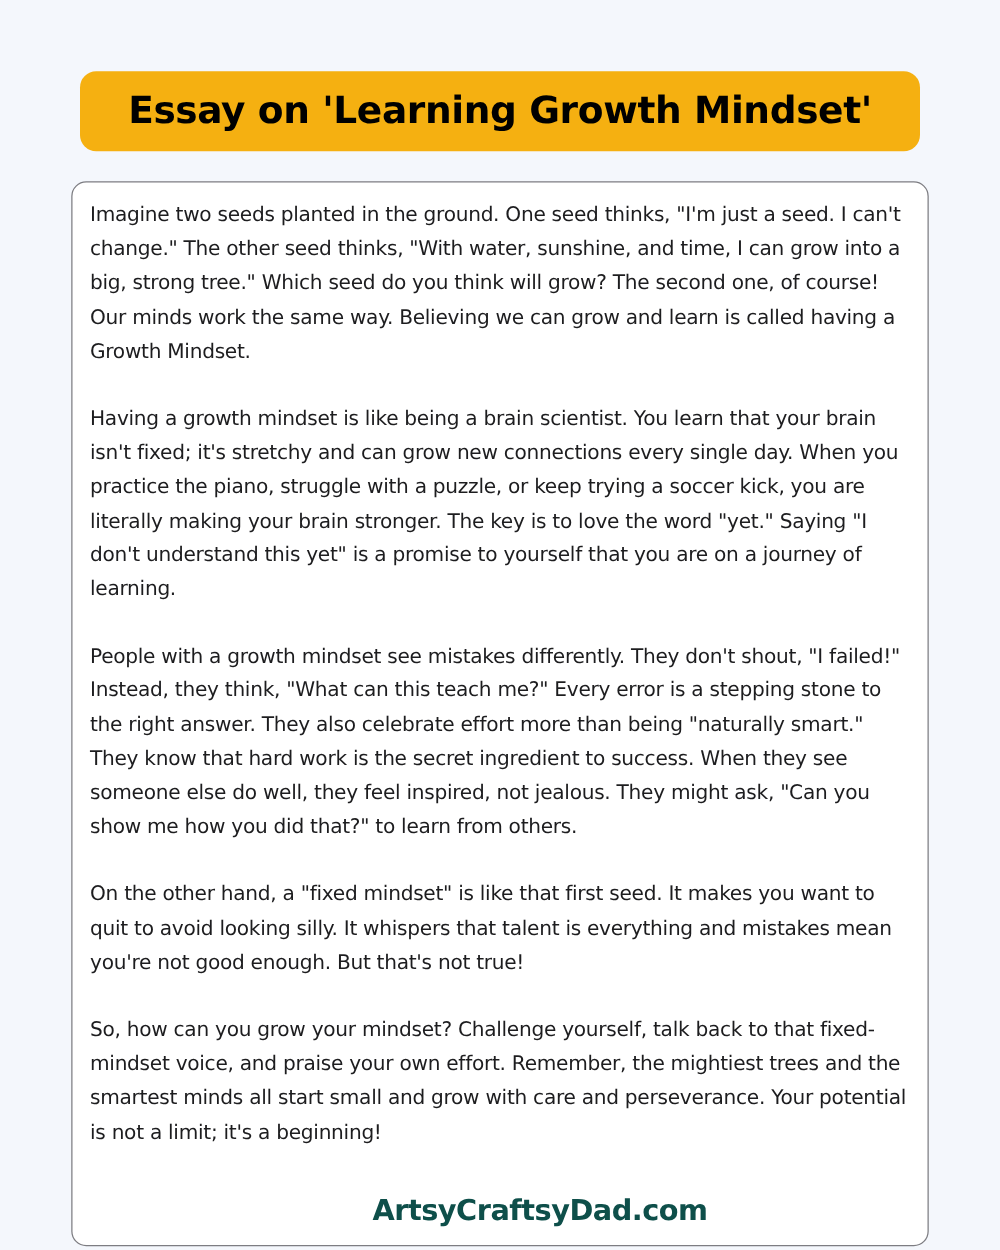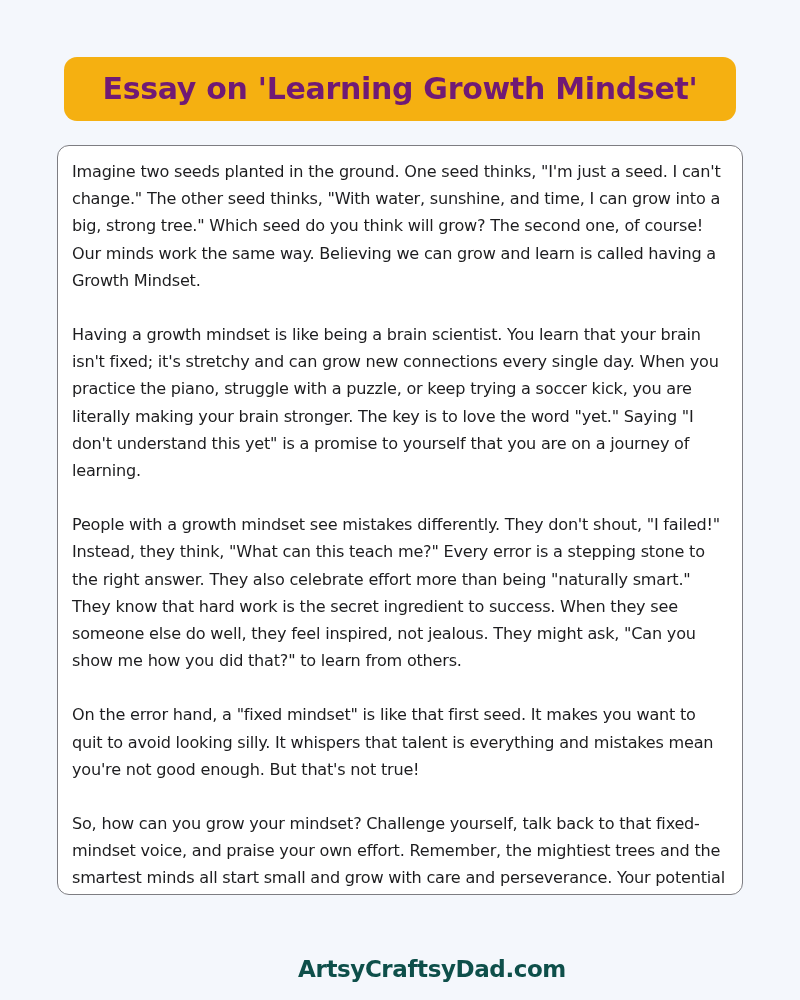--- a/index.html
+++ b/index.html
@@ -32,33 +32,33 @@
     display: flex;
     align-items: center;
     justify-content: center;
     box-sizing: border-box;
     padding: 0 14px;
   }
   .title-text {
     font-family: "DejaVu Sans", sans-serif;
     font-size: 30px;
     font-weight: bold;
-    color: #701a75;
+    color: #000000;
     letter-spacing: -0.3px;
     line-height: 1;
     white-space: nowrap;
     text-align: left;
   }
   
   .essay-card {
     position: absolute;
     left: 57px;
     top: 145px;
     width: 686px;
-    height: 750px;
+    height: 852px;
     background: #ffffff;
     border: 1.4px solid #7d7d82;
     border-radius: 12px;
     box-sizing: border-box;
     padding: 12px 14px 10px 14px;
     overflow: hidden;
   }
   .essay-body {
     font-family: "DejaVu Sans", sans-serif;
     font-size: 16.1px;
@@ -98,21 +98,21 @@
 
   <div class="title-banner">
     <div class="title-text">Essay on 'Learning Growth Mindset'</div>
   </div>
 
   <div class="essay-card">
     <div class="essay-body">
       <p>Imagine two seeds planted in the ground. One seed thinks, "I'm just a seed. I can't change." The other seed thinks, "With water, sunshine, and time, I can grow into a big, strong tree." Which seed do you think will grow? The second one, of course! Our minds work the same way. Believing we can grow and learn is called having a Growth Mindset.</p>
       <p>Having a growth mindset is like being a brain scientist. You learn that your brain isn't fixed; it's stretchy and can grow new connections every single day. When you practice the piano, struggle with a puzzle, or keep trying a soccer kick, you are literally making your brain stronger. The key is to love the word "yet." Saying "I don't understand this yet" is a promise to yourself that you are on a journey of learning.</p>
       <p>People with a growth mindset see mistakes differently. They don't shout, "I failed!" Instead, they think, "What can this teach me?" Every error is a stepping stone to the right answer. They also celebrate effort more than being "naturally smart." They know that hard work is the secret ingredient to success. When they see someone else do well, they feel inspired, not jealous. They might ask, "Can you show me how you did that?" to learn from others.</p>
-      <p>On the error hand, a "fixed mindset" is like that first seed. It makes you want to quit to avoid looking silly. It whispers that talent is everything and mistakes mean you're not good enough. But that's not true!</p>
+      <p>On the other hand, a "fixed mindset" is like that first seed. It makes you want to quit to avoid looking silly. It whispers that talent is everything and mistakes mean you're not good enough. But that's not true!</p>
       <p>So, how can you grow your mindset? Challenge yourself, talk back to that fixed-mindset voice, and praise your own effort. Remember, the mightiest trees and the smartest minds all start small and grow with care and perseverance. Your potential is not a limit; it's a beginning!</p>
     </div>
   </div>
 
   <div class="footer">
     <div class="footer-brand">ArtsyCraftsyDad.com</div>
   </div>
 
 </div>
 

